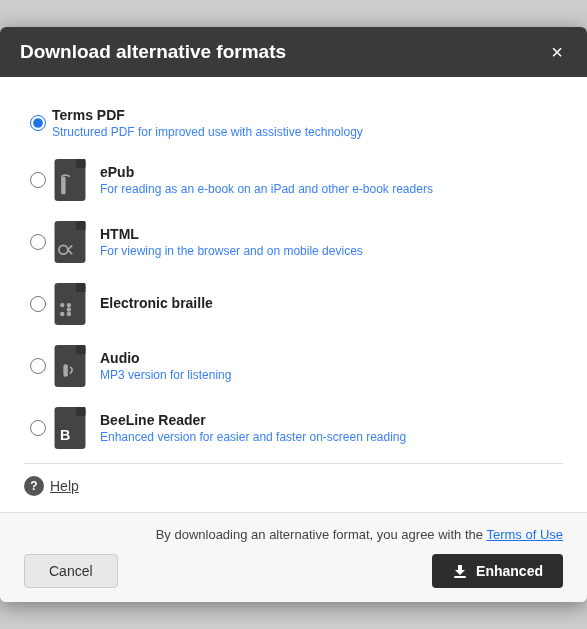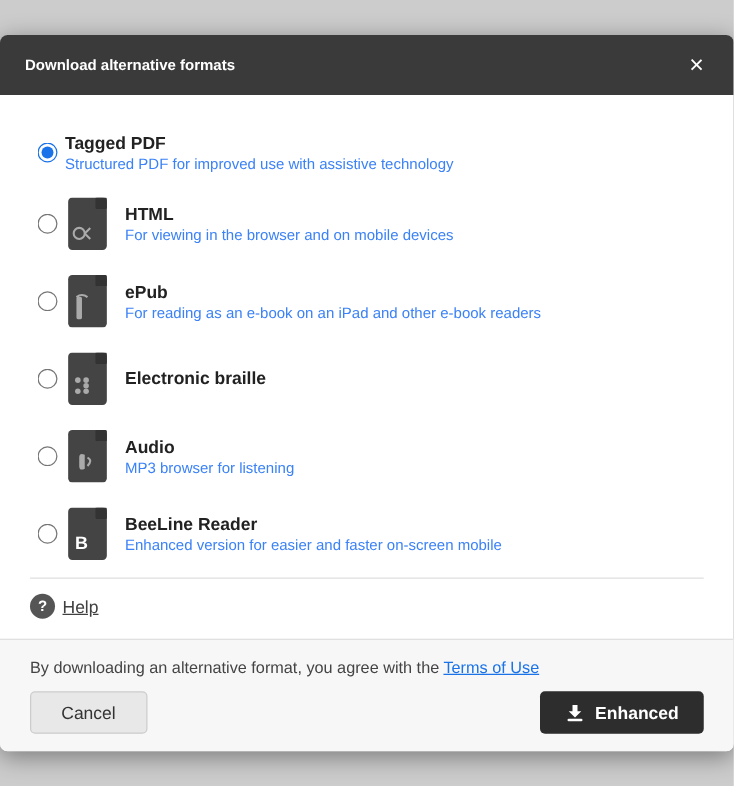--- a/index.html
+++ b/index.html
@@ -20,21 +20,21 @@
     }
     .dialog-header {
       background: #3a3a3a;
       color: #fff;
       padding: 14px 20px;
       display: flex;
       align-items: center;
       justify-content: space-between;
     }
     .dialog-title {
-      font-size: 12px;
+      font-size: 19px;
       font-weight: 600;
     }
     .close-btn {
       background: none;
       border: none;
       color: #fff;
       font-size: 20px;
       cursor: pointer;
       line-height: 1;
       padding: 0 4px;
@@ -112,21 +112,21 @@
       cursor: pointer;
     }
     .dialog-footer {
       background: #f7f7f7;
       border-top: 1px solid #e0e0e0;
       padding: 14px 24px;
     }
     .terms-text {
       font-size: 13px;
       color: #444;
-      text-align: left;
+      text-align: right;
       margin-bottom: 12px;
     }
     .terms-link {
       color: #1a73e8;
       text-decoration: underline;
       cursor: pointer;
     }
     .footer-buttons {
       display: flex;
       justify-content: space-between;
@@ -171,58 +171,58 @@
     <button class="close-btn">×</button>
   </div>
 
   <div class="dialog-body">
     <ul class="format-list" id="format-list">
         <li class="format-item">
     <div class="radio-wrap">
       <input type="radio" name="format" value="tagged-pdf" checked="" style="">
     </div>
     <div class="format-text">
-      <div class="format-name">Tagged PDF</div>
+      <div class="format-name">Terms PDF</div>
       <div class="format-desc">Structured PDF for improved use with assistive technology</div>
+    </div>
+  </li>
+        <li class="format-item">
+    <div class="radio-wrap">
+      <input type="radio" name="format" value="epub" style="">
+    </div>
+    <div class="file-icon">
+      <svg class="icon-svg" viewBox="0 0 32 38" xmlns="http://www.w3.org/2000/svg">
+      <rect x="2" y="0" width="28" height="38" rx="3" fill="#444"></rect>
+      <path d="M22 0 L30 8 L22 8 Z" fill="#222"></path>
+      <rect x="22" y="0" width="8" height="8" rx="1" fill="#333"></rect>
+      <rect x="8" y="16" width="4" height="16" rx="1" fill="#aaa"></rect>
+      <path d="M8 16 Q12 13 16 16" fill="none" stroke="#aaa" stroke-width="1.5"></path>
+    </svg>
+    </div>
+    <div class="format-text">
+      <div class="format-name">ePub</div>
+      <div class="format-desc">For reading as an e-book on an iPad and other e-book readers</div>
     </div>
   </li>
         <li class="format-item">
     <div class="radio-wrap">
       <input type="radio" name="format" value="html" style="">
     </div>
     <div class="file-icon">
       <svg class="icon-svg" viewBox="0 0 32 38" xmlns="http://www.w3.org/2000/svg">
       <rect x="2" y="0" width="28" height="38" rx="3" fill="#444"></rect>
       <path d="M22 0 L30 8 L22 8 Z" fill="#222"></path>
       <rect x="22" y="0" width="8" height="8" rx="1" fill="#333"></rect>
       <circle cx="10" cy="26" r="4" fill="none" stroke="#aaa" stroke-width="1.5"></circle>
       <path d="M14 26 L18 22 M14 26 L18 30" stroke="#aaa" stroke-width="1.5"></path>
     </svg>
     </div>
     <div class="format-text">
       <div class="format-name">HTML</div>
       <div class="format-desc">For viewing in the browser and on mobile devices</div>
-    </div>
-  </li>
-        <li class="format-item">
-    <div class="radio-wrap">
-      <input type="radio" name="format" value="epub" style="">
-    </div>
-    <div class="file-icon">
-      <svg class="icon-svg" viewBox="0 0 32 38" xmlns="http://www.w3.org/2000/svg">
-      <rect x="2" y="0" width="28" height="38" rx="3" fill="#444"></rect>
-      <path d="M22 0 L30 8 L22 8 Z" fill="#222"></path>
-      <rect x="22" y="0" width="8" height="8" rx="1" fill="#333"></rect>
-      <rect x="8" y="16" width="4" height="16" rx="1" fill="#aaa"></rect>
-      <path d="M8 16 Q12 13 16 16" fill="none" stroke="#aaa" stroke-width="1.5"></path>
-    </svg>
-    </div>
-    <div class="format-text">
-      <div class="format-name">ePub</div>
-      <div class="format-desc">For reading as an e-book on an iPad and other e-book readers</div>
     </div>
   </li>
         <li class="format-item">
     <div class="radio-wrap">
       <input type="radio" name="format" value="braille" style="">
     </div>
     <div class="file-icon">
       <svg class="icon-svg" viewBox="0 0 32 38" xmlns="http://www.w3.org/2000/svg">
       <rect x="2" y="0" width="28" height="38" rx="3" fill="#444"></rect>
       <path d="M22 0 L30 8 L22 8 Z" fill="#222"></path>
@@ -246,38 +246,38 @@
       <svg class="icon-svg" viewBox="0 0 32 38" xmlns="http://www.w3.org/2000/svg">
       <rect x="2" y="0" width="28" height="38" rx="3" fill="#444"></rect>
       <path d="M22 0 L30 8 L22 8 Z" fill="#222"></path>
       <rect x="22" y="0" width="8" height="8" rx="1" fill="#333"></rect>
       <path d="M10 20 Q10 16 14 18 L14 28 Q10 30 10 26 Z" fill="#aaa"></path>
       <path d="M16 20 Q20 22 16 26" fill="none" stroke="#aaa" stroke-width="1.5"></path>
     </svg>
     </div>
     <div class="format-text">
       <div class="format-name">Audio</div>
-      <div class="format-desc">MP3 browser for listening</div>
+      <div class="format-desc">MP3 version for listening</div>
     </div>
   </li>
         <li class="format-item">
     <div class="radio-wrap">
       <input type="radio" name="format" value="beeline" style="">
     </div>
     <div class="file-icon">
       <svg class="icon-svg" viewBox="0 0 32 38" xmlns="http://www.w3.org/2000/svg">
       <rect x="2" y="0" width="28" height="38" rx="3" fill="#444"></rect>
       <path d="M22 0 L30 8 L22 8 Z" fill="#222"></path>
       <rect x="22" y="0" width="8" height="8" rx="1" fill="#333"></rect>
       <text x="7" y="30" font-size="13" font-weight="bold" fill="#fff" font-family="Arial">B</text>
     </svg>
     </div>
     <div class="format-text">
       <div class="format-name">BeeLine Reader</div>
-      <div class="format-desc">Enhanced version for easier and faster on-screen mobile</div>
+      <div class="format-desc">Enhanced version for easier and faster on-screen reading</div>
     </div>
   </li>
       </ul>
 
     <div class="help-section">
       <div class="help-icon">?</div>
       <a class="help-link">Help</a>
     </div>
   </div>
 

